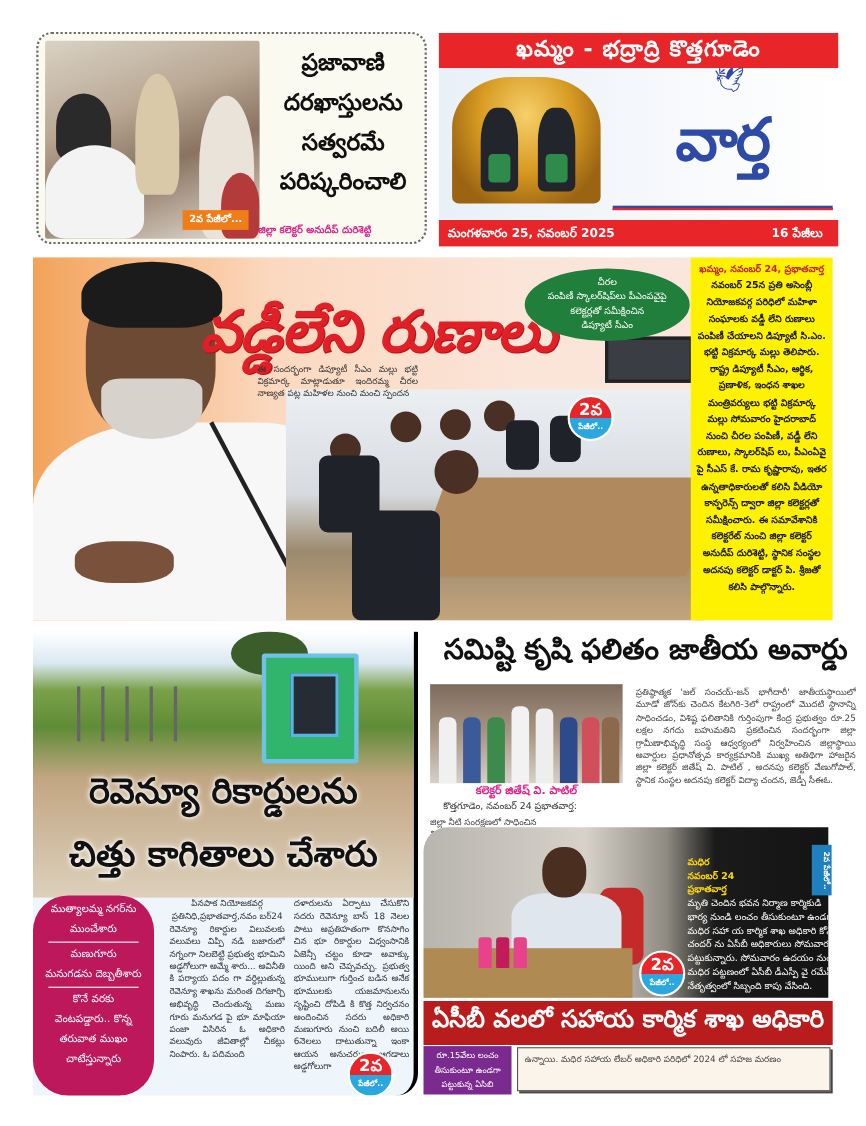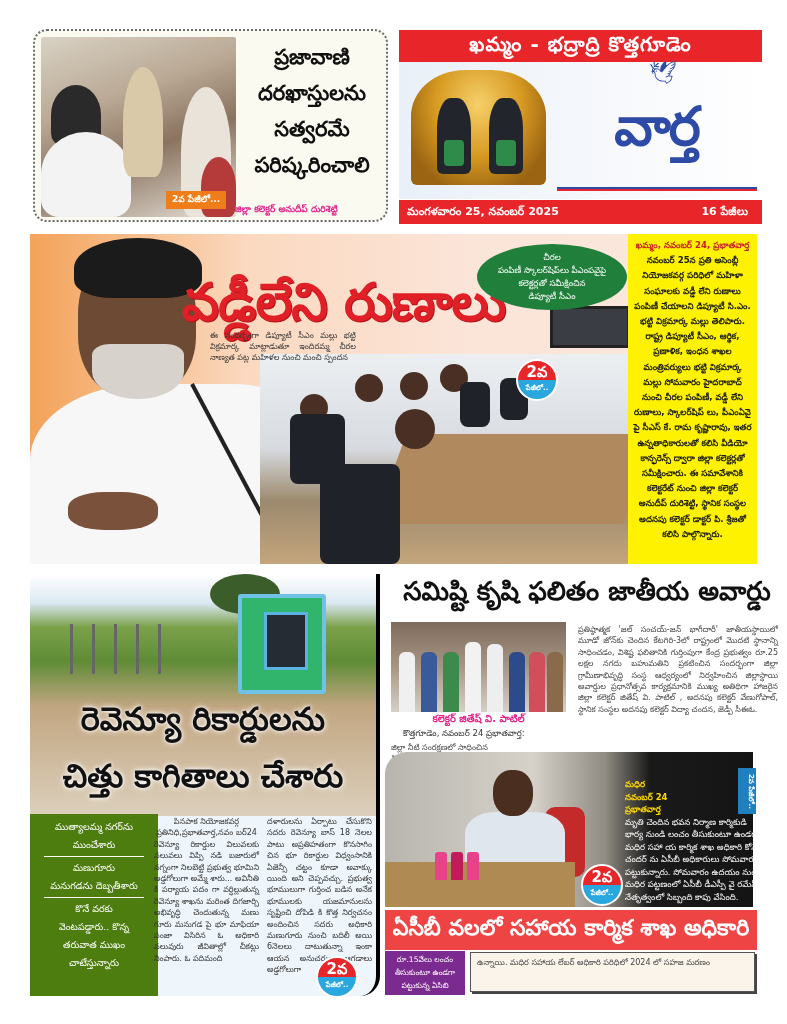--- a/index.html
+++ b/index.html
@@ -76,28 +76,28 @@
   .lead-portrait .beard { position: absolute; left: 62px; top: 110px; width: 92px; height: 55px; background: #d8d2cc; border-radius: 20% 20% 50% 50%; }
   .lead-portrait .shirt { position: absolute; left: 0; top: 150px; width: 290px; height: 190px; background: #f7f7f7; border-radius: 40% 30% 0 0; }
   .lead-portrait .mic { position: absolute; left: 160px; top: 150px; width: 4px; height: 170px; background: #222; transform: rotate(-28deg); transform-origin: top; }
   .lead-portrait .hand { position: absolute; left: 38px; top: 258px; width: 90px; height: 38px; background: #7a513a; border-radius: 40%; }
 
   .lead-kicker {
     position: absolute; left: 192px; top: 2px; font-size: 26px; font-weight: bold; color: #111;
   }
   .lead-headline {
     position: absolute; left: 152px; top: 38px; font-size: 52px; font-weight: bold; color: #e01f26;
-    letter-spacing: -1px; text-shadow: 1px 1px 0 #b0151a;
+    font-style: italic; letter-spacing: -1px; text-shadow: 1px 1px 0 #b0151a;
   }
   .lead-pill {
     position: absolute; left: 447px; top: 10px; width: 150px; height: 66px; border-radius: 50%;
     background: #1f7f3b; color: #fff; font-size: 8.5px; text-align: center;
     display: flex; flex-direction: column; justify-content: center; line-height: 13px;
   }
-  .lead-col { position: absolute; top: 96px; font-size: 8px; line-height: 11px; color: #333; text-align: justify; }
+  .lead-col { position: absolute; top: 96px; font-size: 8px; line-height: 11px; color: #333; text-align: justify; margin-left: 24px; }
   .lead-col.c1 { left: 180px; width: 146px; }
   .lead-col.c2 { left: 343px; width: 155px; }
 
   .meeting-photo {
     position: absolute; left: 230px; top: 120px; width: 380px; height: 210px;
     background: linear-gradient(180deg, #eceff2 0%, #d7dbe0 45%, #9c8a6e 70%, #c4a57c 100%);
   }
   .meeting-photo .table { position: absolute; left: 130px; top: 80px; width: 250px; height: 90px; background: #b08a5e; transform: skewX(-20deg); }
   .meeting-photo .screen { position: absolute; left: 290px; top: -48px; width: 80px; height: 42px; background: #3b3d44; border: 3px solid #222; }
   .meeting-photo .chair { position: absolute; width: 55px; height: 70px; background: #1f2228; border-radius: 8px; }
@@ -136,22 +136,22 @@
   .land-photo .monument::after { content: ""; position: absolute; left: 22px; top: 14px; width: 38px; height: 52px; background: #252c33; border: 3px solid #5ab3e0; }
   .land-photo .post { position: absolute; top: 50px; width: 3px; height: 50px; background: #666; }
   .land-headline-1, .land-headline-2 {
     position: absolute; left: 0; width: 346px; text-align: center; font-size: 32px; font-weight: bold; color: #111;
     text-shadow: 0 0 3px #fff, 0 0 6px #fff;
   }
   .land-headline-1 { top: 126px; }
   .land-headline-2 { top: 183px; }
 
   .land-quote {
-    position: absolute; left: 0; top: 240px; width: 128px; height: 182px;
-    background: #4d7c0f; color: #fff; font-size: 9.5px; text-align: center; line-height: 18px; padding-top: 4px;
+    position: absolute; left: 0; top: 240px; width: 110px; height: 182px;
+    background: #be185d; color: #fff; font-size: 9.5px; text-align: center; line-height: 18px; padding-top: 4px; border-radius: 32px;
   }
   .land-quote hr { border: none; border-top: 1px solid #fff; margin: 2px 14px; }
   .land-col { position: absolute; top: 242px; font-size: 8px; line-height: 11.4px; color: #333; text-align: justify; }
   .land-col.c1 { left: 124px; width: 105px; }
   .land-col.c2 { left: 237px; width: 105px; }
   .land-col .center { text-align: center; display: block; }
 
   
   .award-headline {
     position: absolute; left: 392px; top: 576px; width: 390px; text-align: center;
@@ -180,21 +180,21 @@
   .acb-photo .bottle { position: absolute; top: 100px; width: 12px; height: 28px; background: #e8428a; border-radius: 3px 3px 1px 1px; }
   .acb-text {
     position: absolute; left: 240px; top: 26px; width: 140px; font-size: 8.5px; line-height: 12.5px; color: #fff;
   }
   .acb-text .yellow { color: #ffd800; font-weight: bold; display: block; }
   .vertical-tag {
     position: absolute; left: 738px; top: 768px; width: 18px; height: 46px; background: #1f7fbf;
     color: #fff; font-size: 7px; writing-mode: vertical-rl; text-align: center; font-weight: bold;
   }
   .acb-headline {
-    position: absolute; left: 385px; top: 910px; width: 372px; height: 40px; background: #ef4444;
+    position: absolute; left: 385px; top: 910px; width: 372px; height: 40px; background: #b91c1c;
     color: #fff; font-size: 22px; font-weight: bold; display: flex; align-items: center; justify-content: center;
   }
   .acb-purple {
     position: absolute; left: 385px; top: 951px; width: 80px; height: 44px; background: #7b2a8f; color: #fff;
     font-size: 7.6px; line-height: 13px; text-align: center; padding-top: 2px;
   }
   .acb-box {
     position: absolute; left: 470px; top: 952px; width: 285px; height: 40px; background: #fbf4ea;
     border: 1px solid #555; box-shadow: 2px 2px 0 #444; display: flex; gap: 8px; padding: 4px 6px;
     font-size: 8px; line-height: 12px; color: #444;

